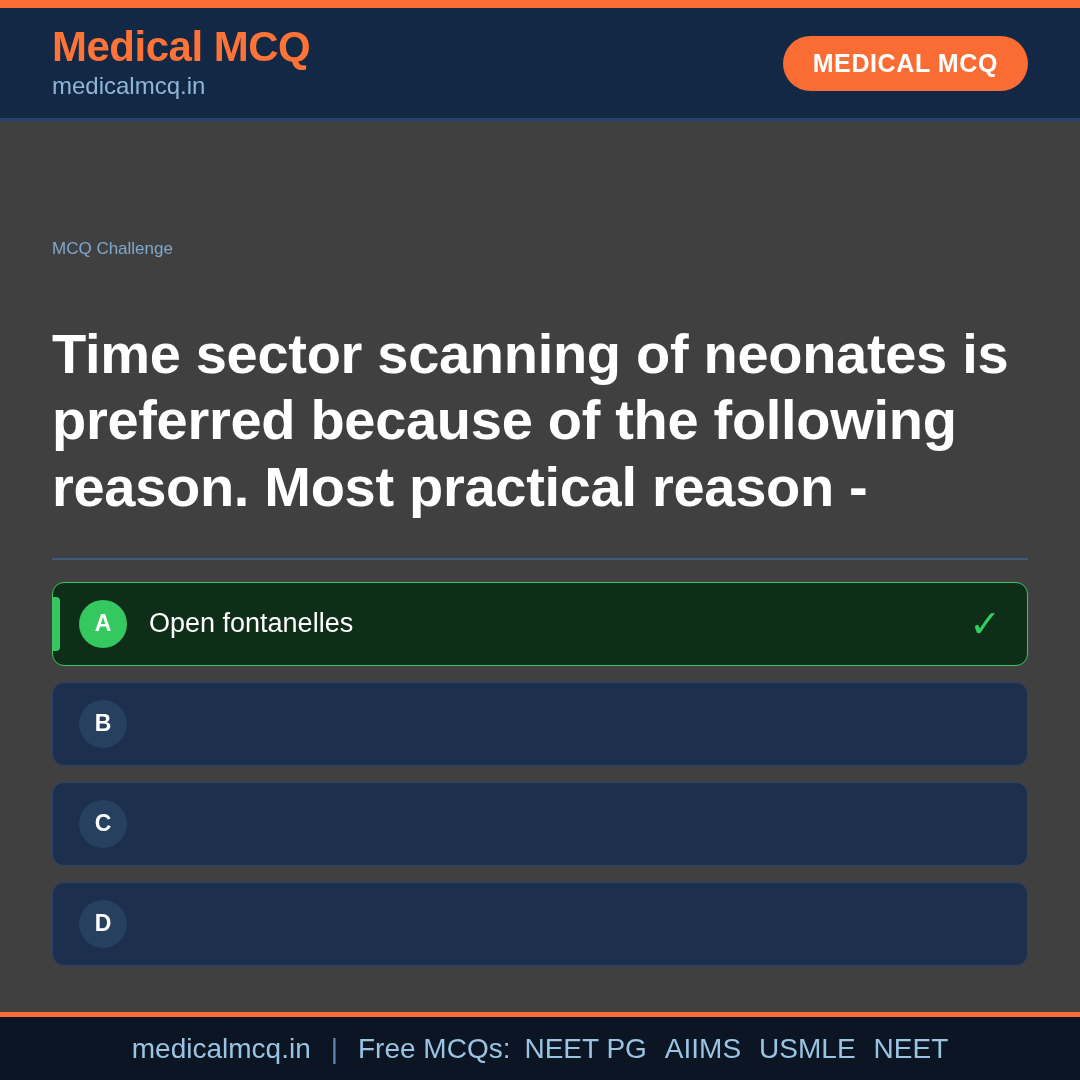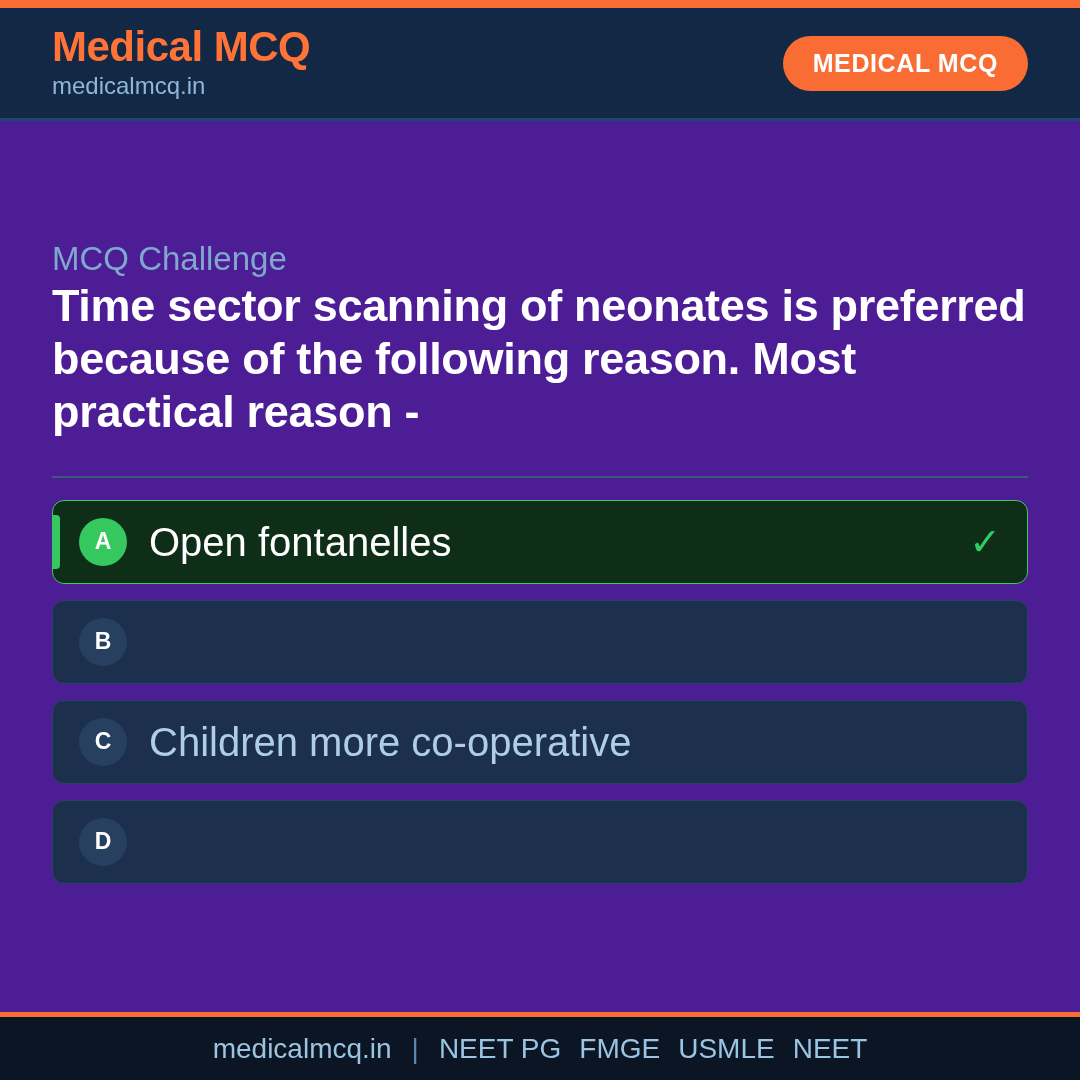--- a/index.html
+++ b/index.html
@@ -15,21 +15,21 @@
     font-family: "Liberation Sans", "DejaVu Sans", sans-serif;
     -webkit-font-smoothing: antialiased;
   }
 
   .page {
     position: relative;
     width: 1080px;
     height: 1080px;
     display: flex;
     flex-direction: column;
-    background: #4c1d95;
+    background: #404040;
   }
 
   
   .top-accent {
     height: 8px;
     width: 100%;
     background: #F96C33;
     flex: 0 0 auto;
   }
 
@@ -76,33 +76,34 @@
   
   .content {
     flex: 1 1 auto;
     padding: 118px 52px 0 52px;
     display: flex;
     flex-direction: column;
     min-height: 0;
   }
 
   .eyebrow {
-    font-size: 33px;
+    font-size: 17px;
     color: #7FA8CC;
     line-height: 1.2;
-    margin-bottom: 0;
+    margin-bottom: 22px;
   }
 
   .question {
-    font-size: 45px;
+    font-size: 56px;
     font-weight: bold;
     color: #FFFFFF;
     line-height: 1.18;
     letter-spacing: -0.3px;
     max-width: 985px;
+    margin-top: 40px;
   }
 
   .divider {
     height: 2px;
     background: #3C5A80;
     margin-top: 38px;
     margin-bottom: 22px;
     width: 100%;
   }
 
@@ -131,21 +132,21 @@
     color: #FFFFFF;
     font-size: 23px;
     font-weight: bold;
     display: flex;
     align-items: center;
     justify-content: center;
     margin-right: 22px;
   }
 
   .option .otext {
-    font-size: 40px;
+    font-size: 27px;
     color: #AECDE8;
     line-height: 1.2;
     flex: 1 1 auto;
   }
 
   .option .tick {
     flex: 0 0 auto;
     font-size: 38px;
     color: #2ECC63;
     line-height: 1;
@@ -222,38 +223,38 @@
         <div class="tick">✓</div>
       </div>
 
       <div class="option">
         <div class="bullet">B</div>
         <div class="tick">✓</div>
       </div>
 
       <div class="option">
         <div class="bullet">C</div>
-        <div class="otext">Children more co-operative</div>
         <div class="tick">✓</div>
       </div>
 
       <div class="option">
         <div class="bullet">D</div>
         <div class="tick">✓</div>
       </div>
 
     </div>
   </div>
 
   <div class="footer">
     <div class="footer-inner">
       <span>medicalmcq.in</span>
       <span class="footer-sep">|</span>
+      <span>Free MCQs:</span>
       <span class="footer-exams">
         <span>NEET PG</span>
-        <span>FMGE</span>
+        <span>AIIMS</span>
         <span>USMLE</span>
         <span>NEET</span>
       </span>
     </div>
   </div>
 
 </div>
 
 </body></html>

